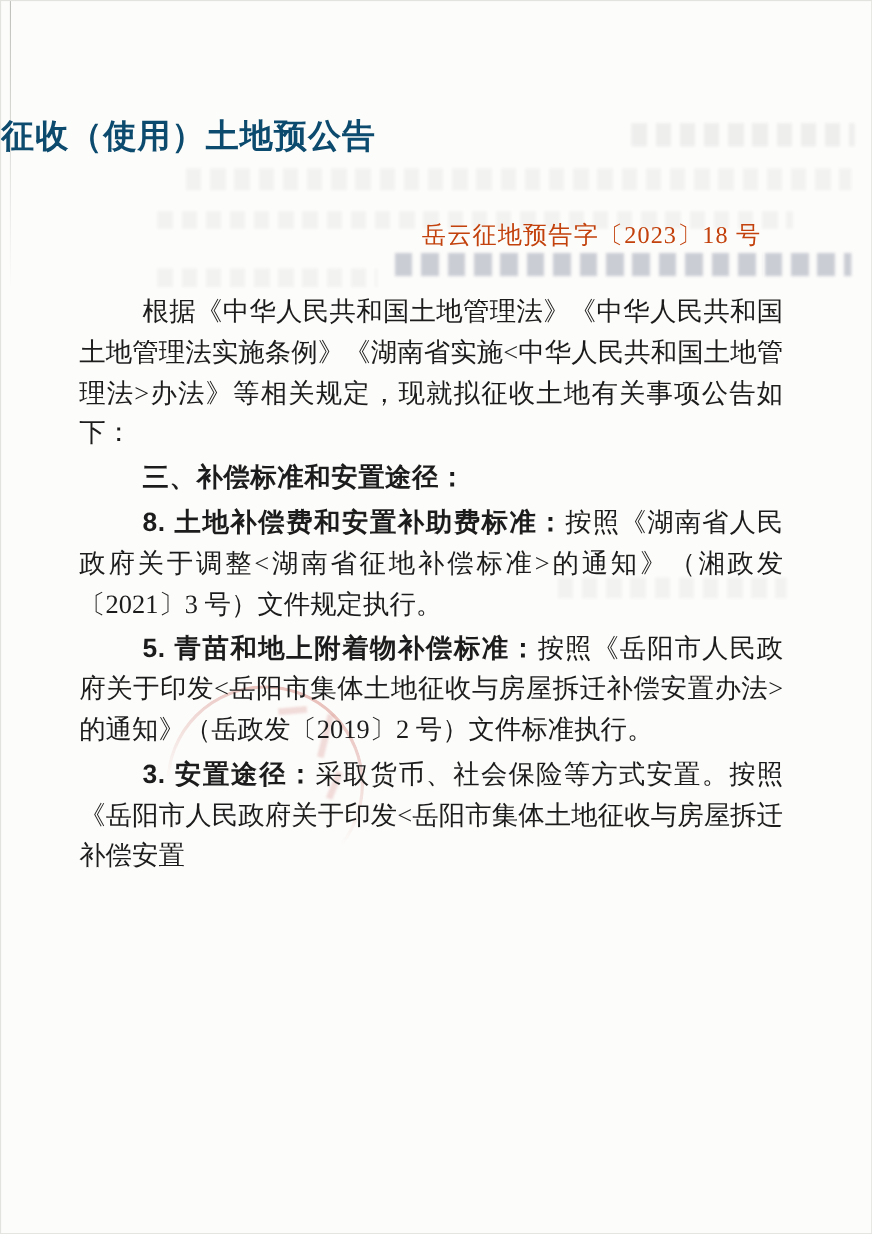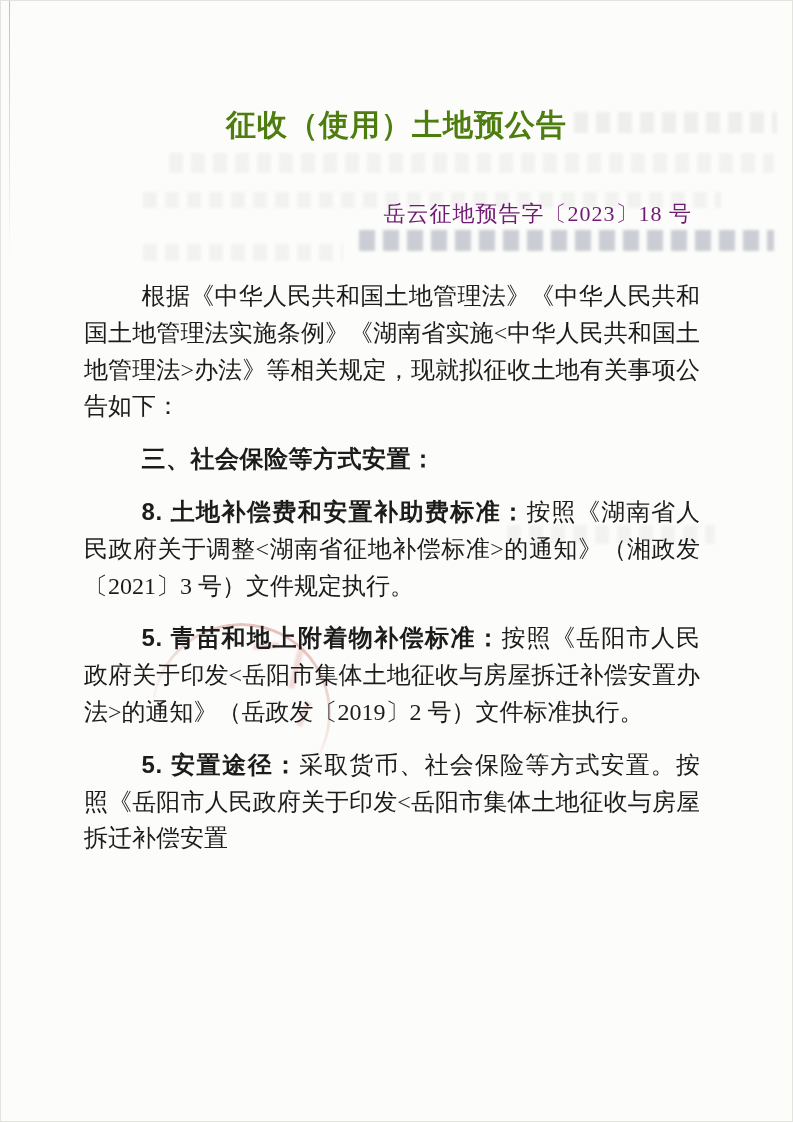--- a/index.html
+++ b/index.html
@@ -27,49 +27,48 @@
     width: 1px;
     height: 262px;
     background: linear-gradient(#bfbfbb, rgba(191,191,187,0));
   }
   .doc-title {
     position: absolute;
     top: 103px;
     left: 0;
     width: 100%;
     margin: 0;
-    text-align: center;
     font-family: "Liberation Sans", "DejaVu Sans", sans-serif;
     font-weight: 700;
     font-size: 30px;
     line-height: 42px;
     letter-spacing: 1px;
-    color: #4d7c0f;
+    color: #0c4a6e;
   }
   .doc-number {
     position: absolute;
     top: 199px;
     right: 100px;
     font-size: 22px;
     line-height: 28px;
-    color: #701a75;
+    color: #c2410c;
     letter-spacing: 1px;
   }
   .doc-body {
     position: absolute;
     top: 261px;
     left: 67px;
     width: 648px;
     font-size: 24px;
     line-height: 36.8px;
     text-align: justify;
     color: #1c1c1c;
   }
   .doc-body p.para {
-    margin: 16px;
+    margin: 4px;
     padding: 0;
     text-indent: 2.4em;
   }
   .doc-body .lead {
     font-family: "Liberation Sans", "DejaVu Sans", sans-serif;
     font-weight: 700;
     letter-spacing: 0.5px;
   }
   
   .ghost {
@@ -131,19 +130,19 @@
   <div class="seal-mark m1"></div>
   <div class="seal-mark m2"></div>
   <div class="seal-mark m3"></div>
 
   <h1 class="doc-title">征收（使用）土地预公告</h1>
 
   <div class="doc-number">岳云征地预告字〔2023〕18 号</div>
 
   <div class="doc-body">
       <p class="para"><span>根据《中华人民共和国土地管理法》《中华人民共和国土地管理法实施条例》《湖南省实施&lt;中华人民共和国土地管理法&gt;办法》等相关规定，现就拟征收土地有关事项公告如下：</span></p>
-      <p class="para"><b class="lead">三、社会保险等方式安置：</b></p>
+      <p class="para"><b class="lead">三、补偿标准和安置途径：</b></p>
       <p class="para"><b class="lead">8. 土地补偿费和安置补助费标准：</b><span>按照《湖南省人民政府关于调整&lt;湖南省征地补偿标准&gt;的通知》（湘政发〔2021〕3 号）文件规定执行。</span></p>
       <p class="para"><b class="lead">5. 青苗和地上附着物补偿标准：</b><span>按照《岳阳市人民政府关于印发&lt;岳阳市集体土地征收与房屋拆迁补偿安置办法&gt;的通知》（岳政发〔2019〕2 号）文件标准执行。</span></p>
-      <p class="para"><b class="lead">5. 安置途径：</b><span>采取货币、社会保险等方式安置。按照《岳阳市人民政府关于印发&lt;岳阳市集体土地征收与房屋拆迁补偿安置</span></p>
+      <p class="para"><b class="lead">3. 安置途径：</b><span>采取货币、社会保险等方式安置。按照《岳阳市人民政府关于印发&lt;岳阳市集体土地征收与房屋拆迁补偿安置</span></p>
     </div>
 
 </div>
 
 </body></html>

